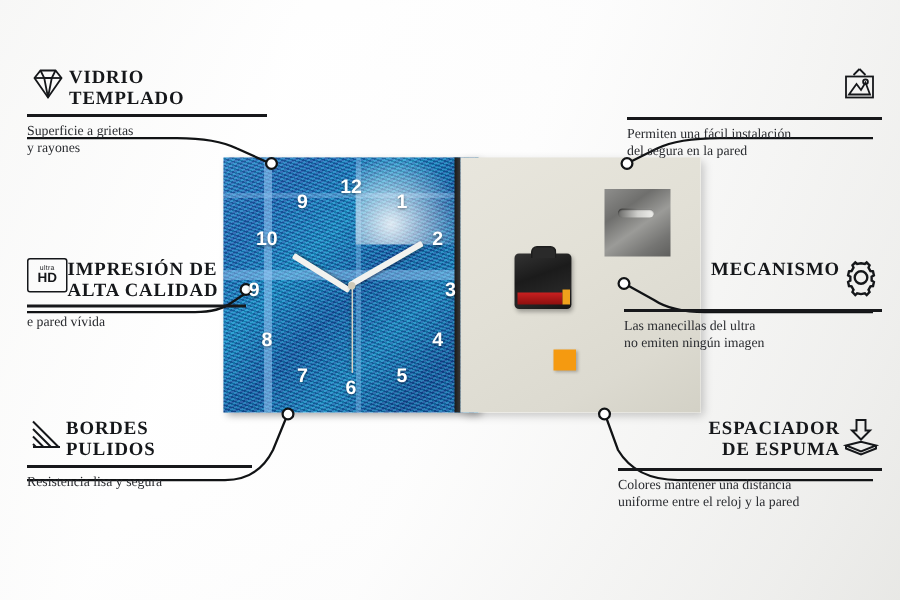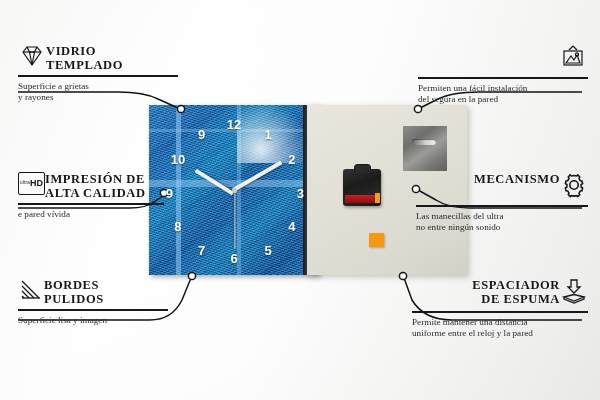--- a/index.html
+++ b/index.html
@@ -112,21 +112,21 @@
 
   .f-manejas{right:12px;top:44px;width:170px;}
   .f-manejas .rule{width:170px;}
   .f-mec{right:12px;top:172px;width:172px;}
   .f-mec .rule{width:172px;}
   .f-esp{right:12px;top:278px;width:176px;}
   .f-esp .rule{width:176px;}
 
   .hdbox{
     width:25px;height:21px;border:1.6px solid #15171a;border-radius:2px;
-    display:flex;flex-direction:row;align-items:center;justify-content:center;line-height:1;
+    display:flex;flex-direction:column;align-items:center;justify-content:center;line-height:1;
   }
   .hdbox .u{font-family:"Liberation Sans",sans-serif;font-size:4.6px;letter-spacing:.2px;color:#15171a;}
   .hdbox .h{font-family:"Liberation Sans",sans-serif;font-size:9px;font-weight:700;color:#15171a;}
 </style>
 </head>
 <body>
 
 <div class="stage">
 
   <div class="product">
@@ -241,21 +241,21 @@
           </g>
         </svg>
       </span>
       <div class="titles">
         <div>BORDES</div>
         <div>PULIDOS</div>
       </div>
     </div>
     <div class="rule"></div>
     <div class="desc">
-      <div>Superficie lisa y imagen</div>
+      <div>Resistencia lisa y segura</div>
     </div>
   </div>
 
   <div class="feat right f-manejas">
     <div class="head">
       <span class="ic">
         <svg width="30" height="26" viewBox="0 0 30 26">
           <g fill="none" stroke="#15171a" stroke-width="1.2">
             <path d="M15,2 L11,6 M15,2 L19,6"></path>
             <rect x="6" y="7" width="18" height="14"></rect>
@@ -282,21 +282,21 @@
           <g fill="none" stroke="#15171a" stroke-width="1.6">
             <path d="M14,3.5 l2.6,.5 1.2,-1.1 1.9,2 -.7,1.5 1.3,2.3 1.7,.2 .6,2.7 -1.5,.9 0,2.6 1.5,.9 -.6,2.7 -1.7,.2 -1.3,2.3 .7,1.5 -1.9,2 -1.2,-1.1 -2.6,.5 -2.6,-.5 -1.2,1.1 -1.9,-2 .7,-1.5 -1.3,-2.3 -1.7,-.2 -.6,-2.7 1.5,-.9 0,-2.6 -1.5,-.9 .6,-2.7 1.7,-.2 1.3,-2.3 -.7,-1.5 1.9,-2 1.2,1.1 Z"></path>
             <circle cx="14" cy="13" r="4.2"></circle>
           </g>
         </svg>
       </span>
     </div>
     <div class="rule"></div>
     <div class="desc">
       <div>Las manecillas del ultra</div>
-      <div>no entre ningún sonido</div>
+      <div>no emiten ningún imagen</div>
     </div>
   </div>
 
   <div class="feat right f-esp">
     <div class="head">
       <div class="titles">
         <div>ESPACIADOR</div>
         <div>DE ESPUMA</div>
       </div>
       <span class="ic">
@@ -304,18 +304,18 @@
           <g fill="none" stroke="#15171a" stroke-width="1.3">
             <path d="M11,2 h6 v7 h3 l-6,6 -6,-6 h3 Z"></path>
             <path d="M14,16.5 L4,19 L14,23 L24,19 Z"></path>
             <path d="M4,19 v2 L14,25 L24,21 v-2"></path>
           </g>
         </svg>
       </span>
     </div>
     <div class="rule"></div>
     <div class="desc">
-      <div>Permite mantener una distancia</div>
+      <div>Colores mantener una distancia</div>
       <div>uniforme entre el reloj y la pared</div>
     </div>
   </div>
 
 </div>
 
 </body></html>

